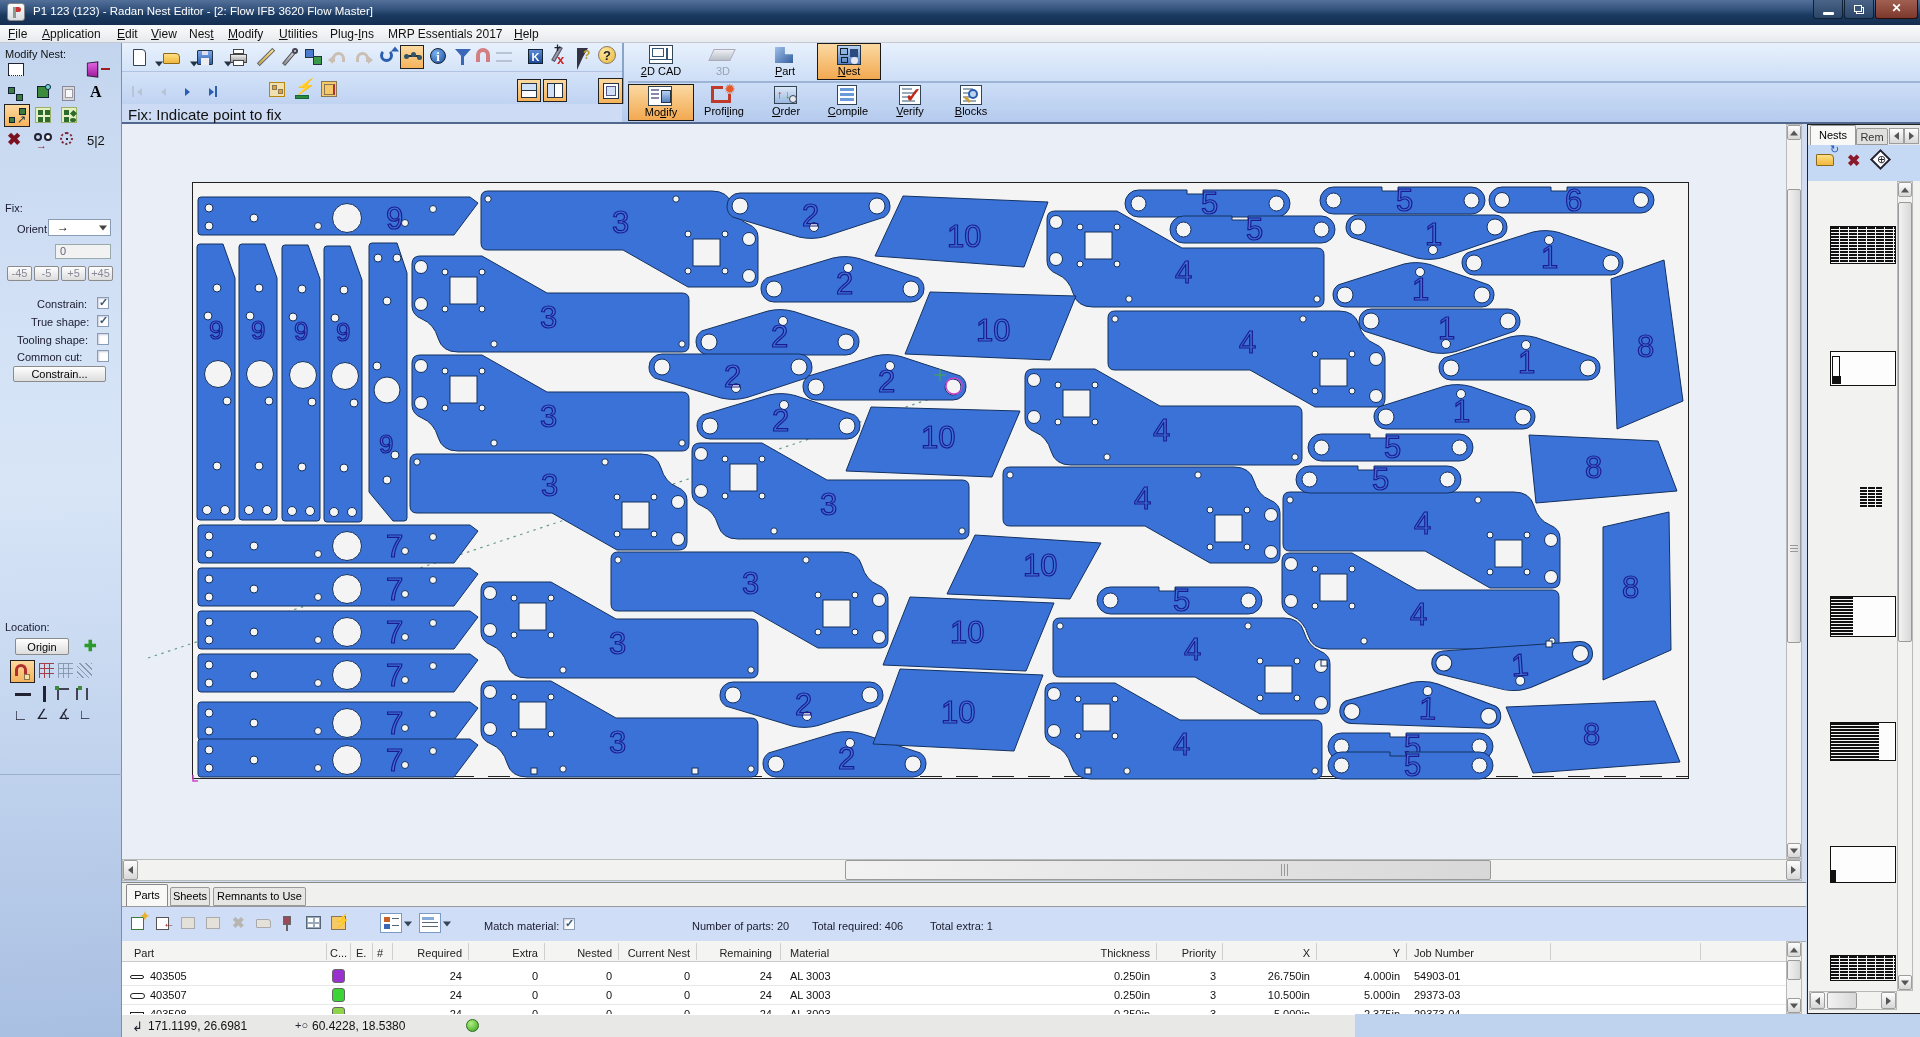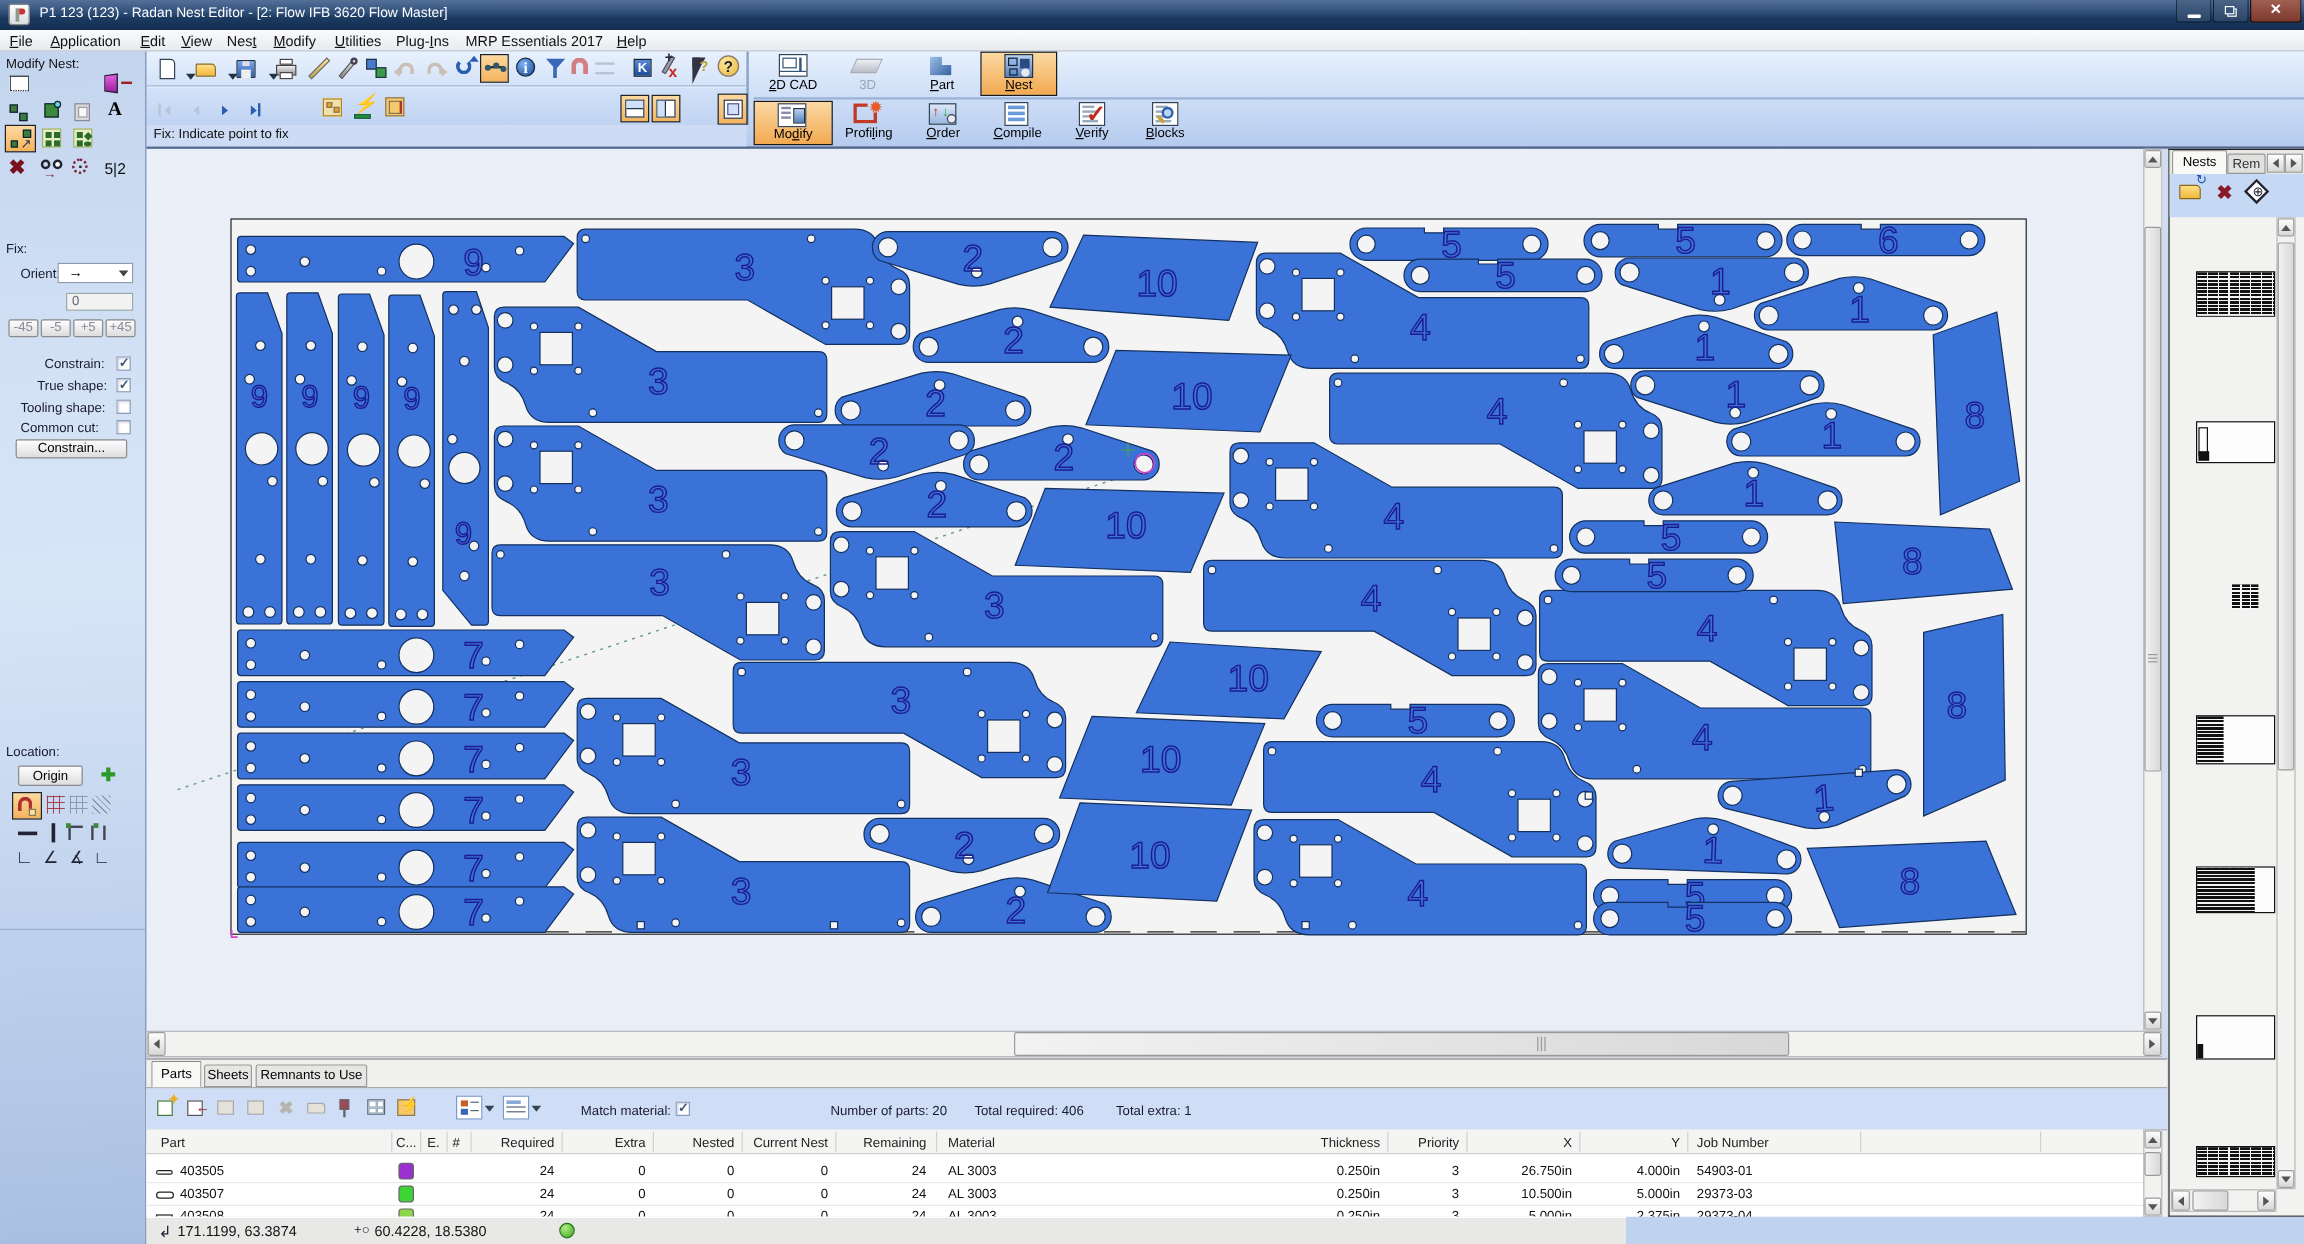--- a/index.html
+++ b/index.html
@@ -271,21 +271,21 @@
         <div class="abs" style="left:2px;top:2px;width:10px;height:2px;background:#9ab"></div>
         <div class="abs" style="left:2px;top:6px;width:14px;height:2px;background:#9ab"></div>
         <div class="abs" style="left:2px;top:10px;width:9px;height:2px;background:#9ab"></div>
         <div class="abs" style="left:2px;top:14px;width:13px;height:2px;background:#9ab"></div>
       </div>
       <div class="abs" style="left:10px;top:4px;width:10px;height:10px;border:2px solid #2a5fb0;border-radius:50%;background:#bcd4f0"></div>
       <div class="abs" style="left:6px;top:13px;width:7px;height:3px;background:#caa23c;transform:rotate(45deg)"></div>
     </div>
     <div style="margin-top:-2px"><u>B</u>locks</div>
   </div>
-<div class="abs" style="left:122px;top:104px;width:500px;height:18px;background:#cddcf4;font-size:11px;color:#111">
+<div class="abs" style="left:122px;top:104px;width:500px;height:18px;background:#cddcf4;font-size:15px;color:#111">
     <span style="position:absolute;left:6px;top:2px">Fix: Indicate point to fix</span>
   </div>
 <div class="abs" style="left:0;top:43px;width:122px;height:994px;background:linear-gradient(178deg,#c3d5ee 0%,#d4e2f6 30%,#d8e5f7 45%,#c2d4ee 70%,#a9bfe2 100%);border-right:1px solid #7990b2">
 <span class="lab" style="left:5px;top:5px;color:#111">Modify Nest:</span>
 <div class="abs" style="left:8px;top:20px;width:16px;height:13px;background:#fff;border:1px solid #223;border-bottom:1px dotted #223"></div>
 <div class="abs" style="left:86px;top:19px;width:12px;height:15px;background:linear-gradient(#e060e0,#a020a0);border:1px solid #223;transform:perspective(20px) rotateY(-20deg)"></div>
 <div class="abs" style="left:101px;top:25px;width:9px;height:2px;background:#a02020"></div>
 <div class="abs" style="left:8px;top:44px;width:7px;height:7px;background:#3d7a3d;border:1px solid #123"></div>
 <div class="abs" style="left:16px;top:51px;width:7px;height:7px;background:#3d7a3d;border:1px solid #123"></div>
 <div class="abs" style="left:37px;top:43px;width:12px;height:12px;background:#3d8a3d;border:1px solid #123"></div>
@@ -839,18 +839,18 @@
     <div class="sbbtn" style="left:0;top:0;width:14px;height:15px">
       <span class="tri-up"></span>
     </div>
     <div class="sbbtn" style="left:0;top:56px;width:14px;height:15px">
       <span class="tri-dn"></span>
     </div>
     <div class="sbthumb" style="left:0;top:18px;width:14px;height:20px"></div>
   </div>
 <div class="abs" style="left:122px;top:1014px;width:1233px;height:23px;background:#e8e8e6;border-top:1px solid #fff">
 <span class="abs" style="left:10px;top:4px;font-size:13px;color:#223">↲</span>
-<span class="abs" style="left:26px;top:4px;font-size:12px;color:#111">171.1199, 63.3874</span>
+<span class="abs" style="left:26px;top:4px;font-size:12px;color:#111">171.1199, 26.6981</span>
 <span class="abs" style="left:173px;top:4px;font-size:11px;color:#223">+○</span>
 <span class="abs" style="left:190px;top:4px;font-size:12px;color:#111">60.4228, 18.5380</span>
 <div class="abs" style="left:344px;top:4px;width:13px;height:13px;border-radius:50%;background:radial-gradient(circle at 35% 30%,#b0f080,#3aa020);border:1px solid #287018"></div>
 </div>
 <div class="abs" style="left:1355px;top:1014px;width:565px;height:23px;background:#bfd3ef"></div>
 <div class="abs" style="left:0;top:1037px;width:1920px;height:0"></div>
 </body></html>

